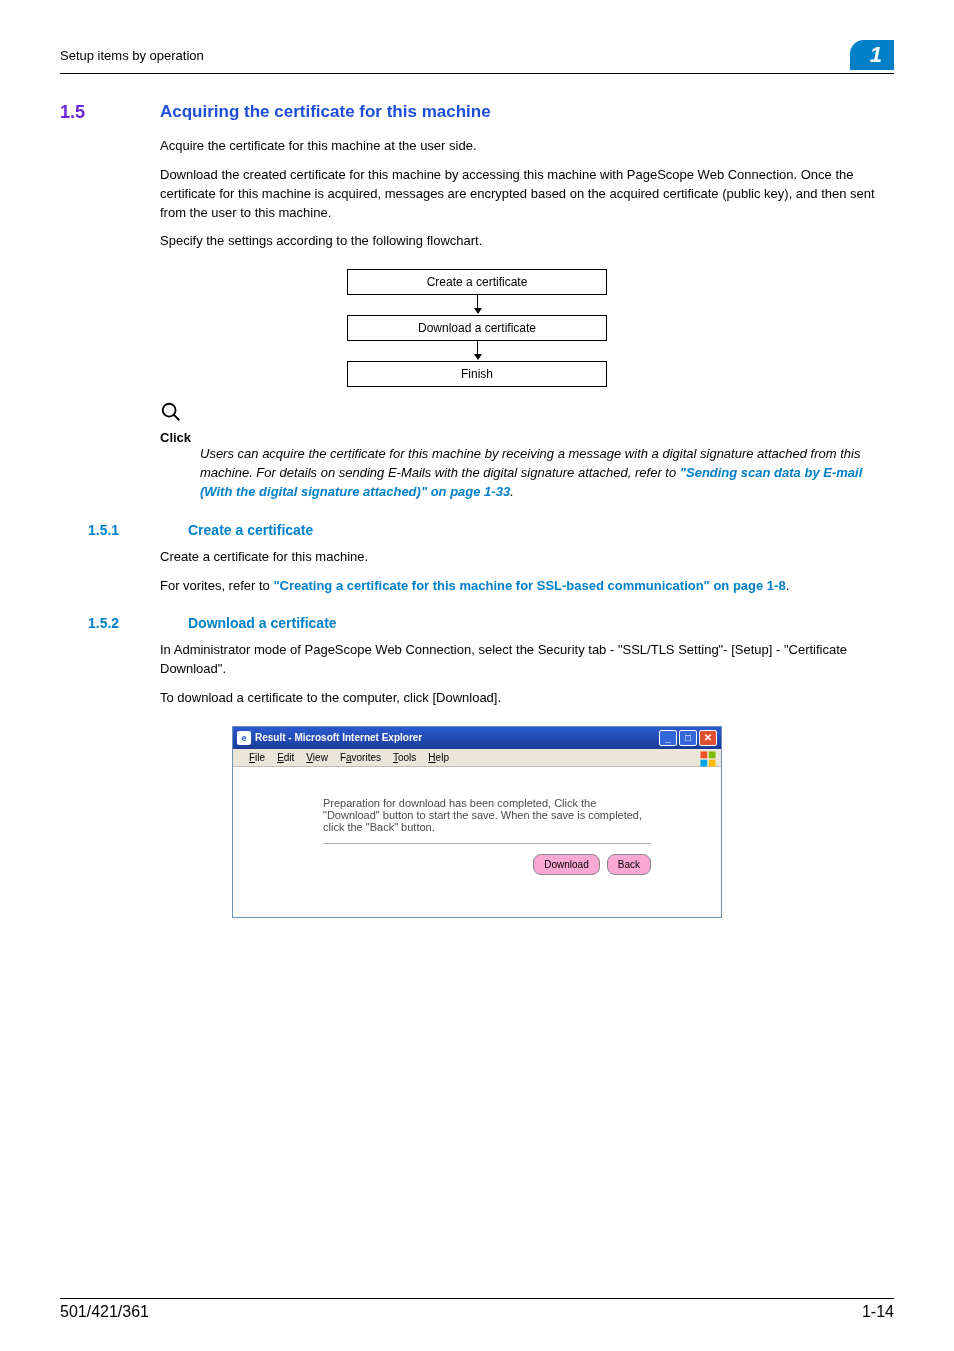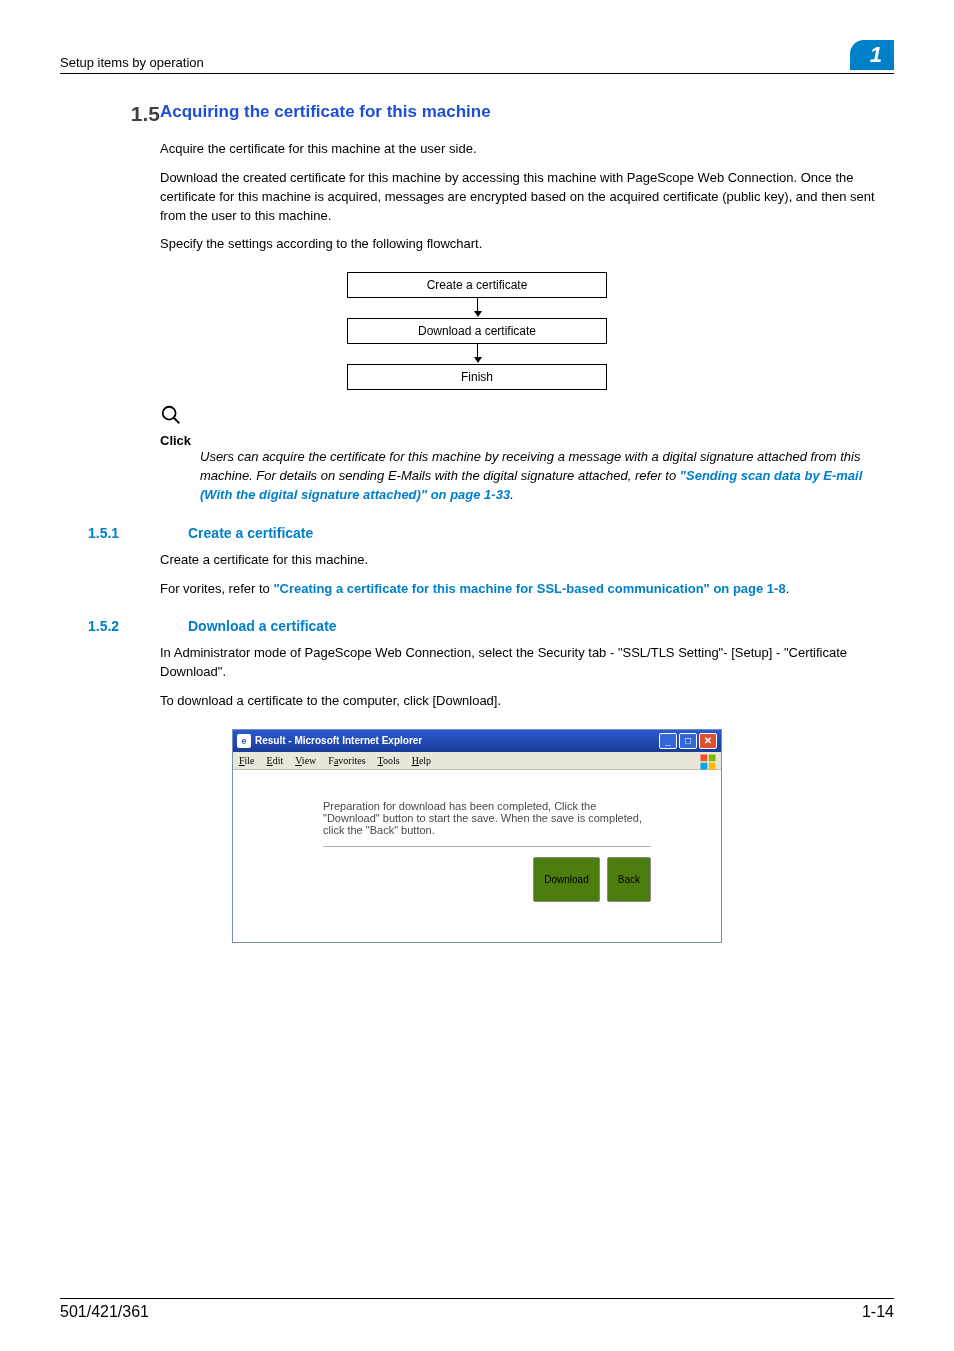--- a/index.html
+++ b/index.html
@@ -9,43 +9,42 @@
       color: #000;
       background: #fff;
       width: 954px;
       height: 1351px;
       position: relative;
       padding: 40px 60px 30px 60px;
     }
     .header-row {
       display: flex;
       justify-content: space-between;
-      align-items: flex-end;
+      align-items: center;
       border-bottom: 1px solid #000;
       padding-bottom: 3px;
       margin-bottom: 28px;
     }
     .header-left { font-size: 13px; }
     .chapter-box {
       background: #0080c8;
       color: #fff;
       font-weight: bold;
       font-size: 22px;
       font-style: italic;
       padding: 2px 12px 2px 20px;
       border-radius: 14px 0 0 0;
     }
     .h1-row { display: flex; margin-bottom: 14px; }
     .h1-num {
       width: 100px;
-      color: #404040;
-      font-weight: bold;
-      font-size: 21px;
+      color: #6d28d9;
+      font-weight: bold;
+      font-size: 18px;
       flex-shrink: 0;
-      text-align: right;
     }
     .h1-title {
       color: #1d4ed8;
       font-weight: bold;
       font-size: 17px;
     }
     .h2-row { display: flex; margin-top: 20px; margin-bottom: 10px; }
     .h2-num {
       width: 100px;
       color: #0080c8;
@@ -158,26 +157,25 @@
       font-family: Arial;
       border: 1px solid #fff;
       border-radius: 2px;
     }
     .win-min { background: #3468d8; color: #fff; }
     .win-max { background: #3468d8; color: #fff; }
     .win-close { background: #e05030; color: #fff; }
     .ss-menubar {
       background: #eae6da;
       font-size: 10px;
-      padding: 3px 6px;
+      padding: 3px 16px;
       display: flex;
       gap: 12px;
       border-bottom: 1px solid #c0bcb0;
       position: relative;
-      font-family: Liberation Serif, serif;
     }
     .ss-menu-item { color: #000; }
     .ss-menu-item u { text-decoration: underline; }
     .ss-ie-logo {
       position: absolute;
       right: 4px;
       top: 1px;
       width: 18px;
       height: 18px;
     }
@@ -191,24 +189,24 @@
     .ss-divider {
       border-top: 1px solid #b0b0b0;
       margin: 10px 0;
     }
     .ss-btn-row {
       text-align: right;
       margin-top: 8px;
     }
     .ss-btn {
       font-size: 10px;
-      padding: 16px 10px;
-      background: #4d7c0f;
+      padding: 4px 10px;
+      background: #f9a8d4;
       border: 1px solid #888;
-      border-radius: 2px;
+      border-radius: 8px;
       margin-left: 4px;
     }
     .footer-row {
       position: absolute;
       bottom: 30px;
       left: 60px;
       right: 60px;
       display: flex;
       justify-content: space-between;
       border-top: 1px solid #000;

